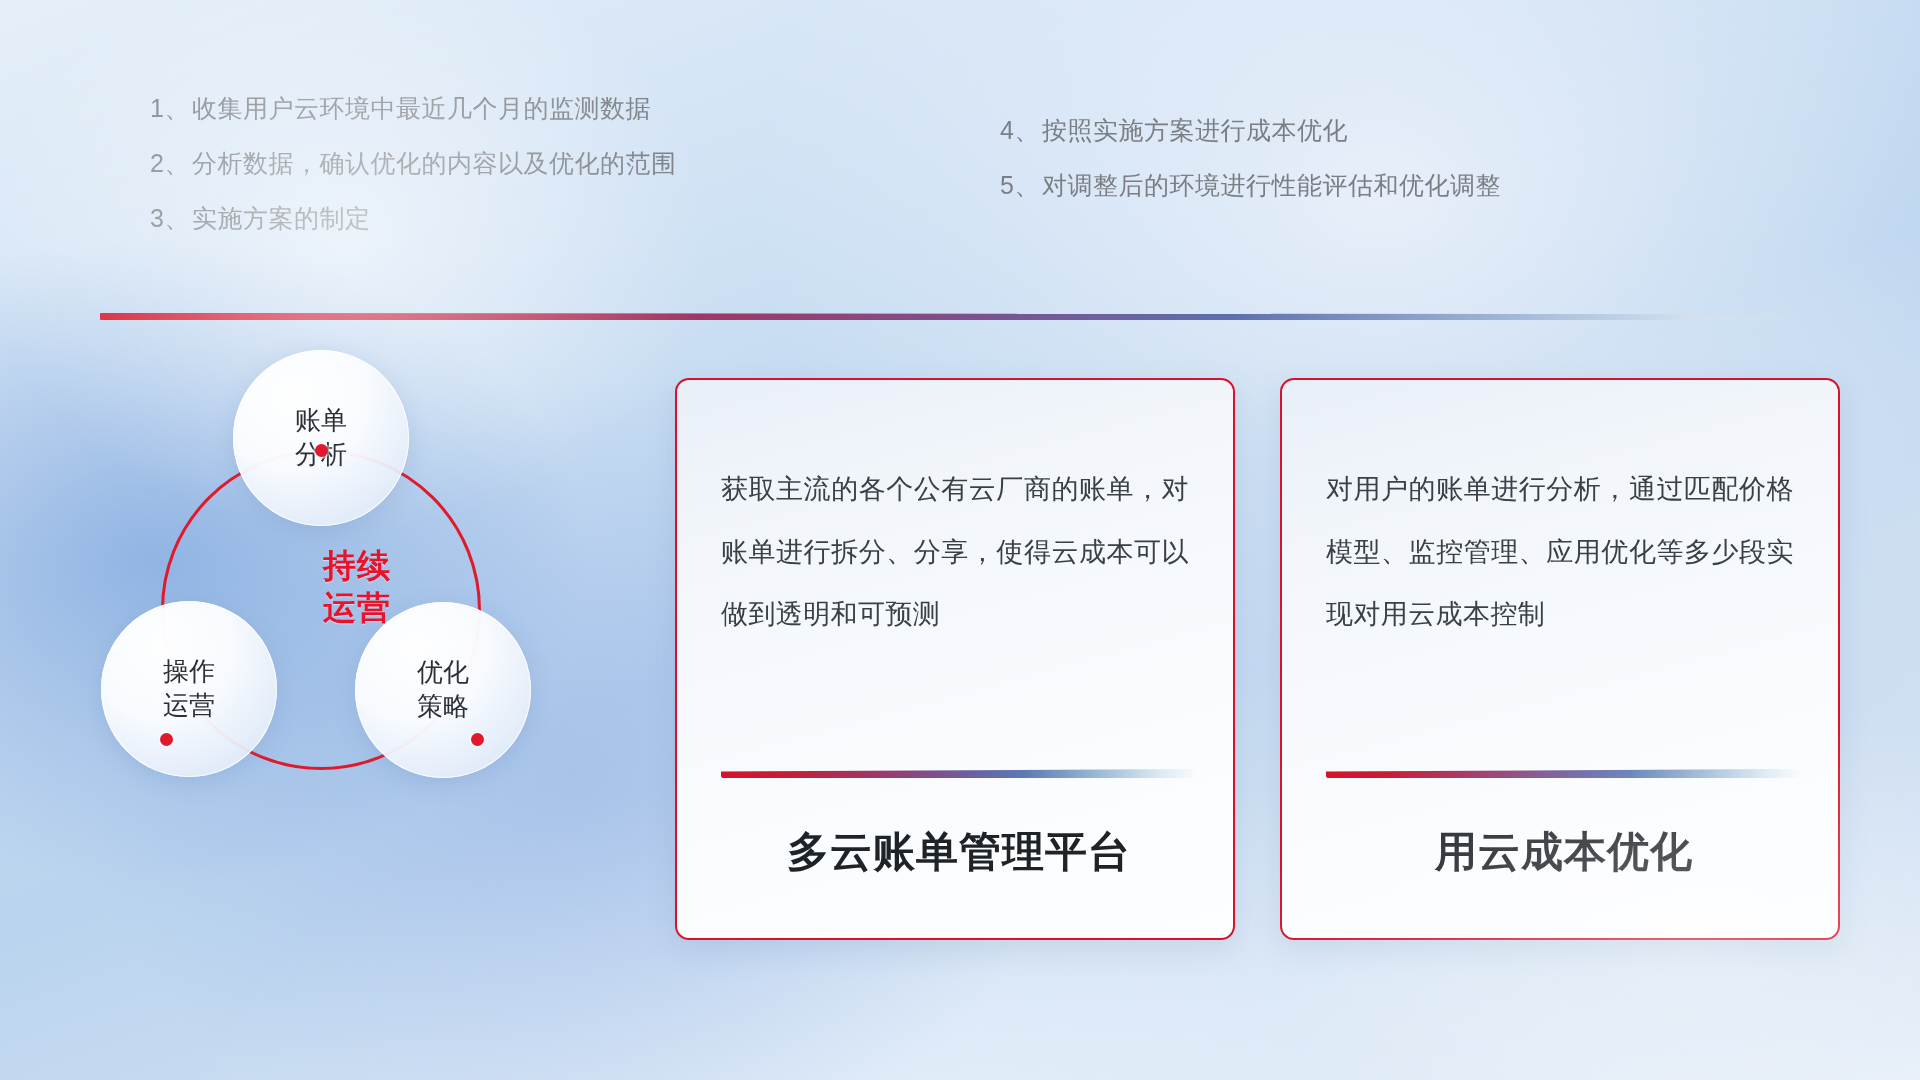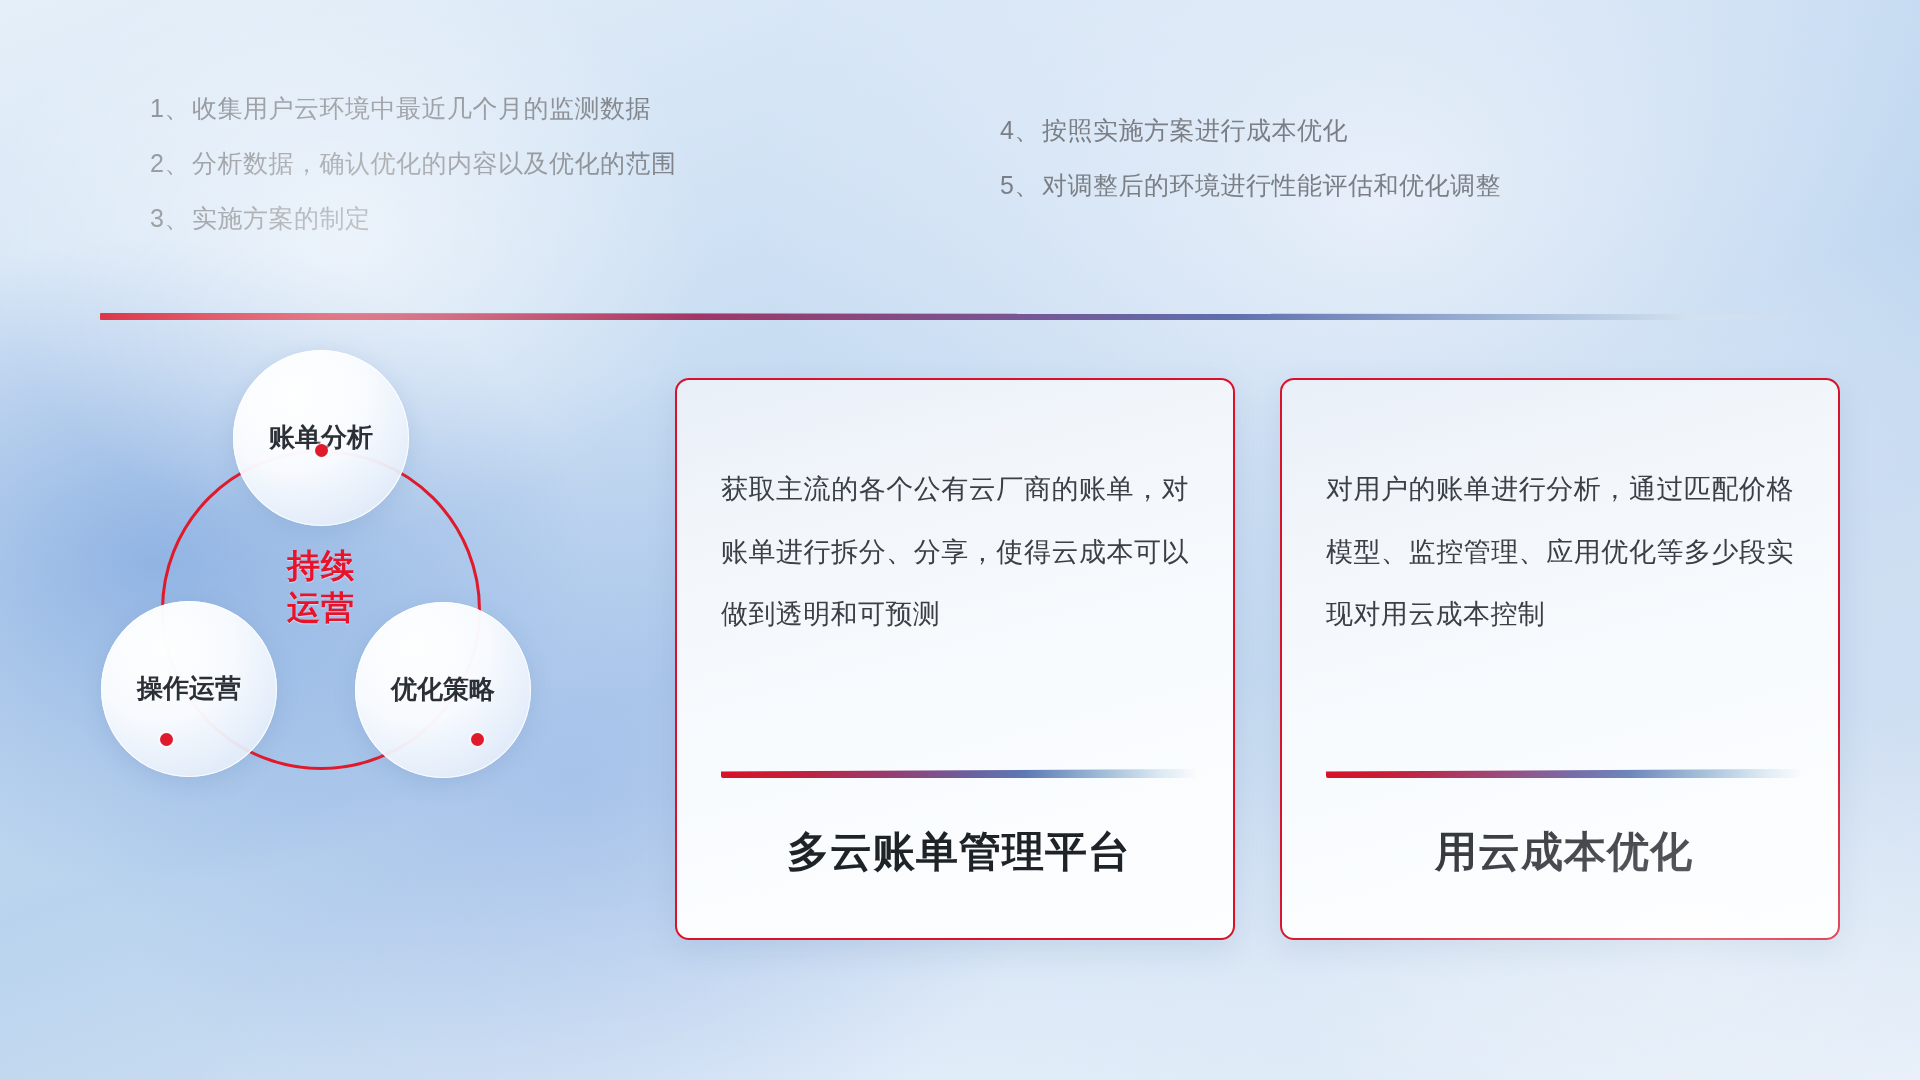--- a/index.html
+++ b/index.html
@@ -72,25 +72,25 @@
   
   #venn { position: absolute; left: 100px; top: 350px; width: 520px; height: 560px; }
 
   .lobe {
     position: absolute;
     border-radius: 50%;
     background:
       radial-gradient(circle at 34% 26%, rgba(255,255,255,0.99) 0%, rgba(250,252,255,0.97) 42%, rgba(229,238,250,0.93) 78%, rgba(216,229,246,0.9) 100%);
     box-shadow: 0 6px 22px rgba(90,120,170,0.18), inset 0 0 0 1px rgba(255,255,255,0.85);
     display: flex;
-    flex-direction: row;
+    flex-direction: column;
     align-items: center;
     justify-content: center;
     color: #2b2f36;
-    font-weight: 700;
+    font-weight: 400;
     font-size: 26px;
     line-height: 1.3;
     text-align: center;
     z-index: 3;
   }
   #lobe-top    { left: 133px; top: 0px;   width: 176px; height: 176px; }
   #lobe-left   { left: 1px;   top: 251px; width: 176px; height: 176px; }
   #lobe-right  { left: 255px; top: 252px; width: 176px; height: 176px; }
 
   .ring {
@@ -111,21 +111,21 @@
     box-shadow: 0 0 0 2px rgba(255,255,255,0.45);
   }
   #dot-top   { left: 215px; top: 94px; }
   #dot-left  { left: 60px;  top: 383px; }
   #dot-right { left: 371px; top: 383px; }
 
   #venn-center {
     position: absolute;
     left: 151px; top: 195px;
     width: 140px;
-    text-align: center;
+    text-align: right;
     color: #e8132b;
     font-weight: 800;
     font-size: 33px;
     line-height: 1.26;
     letter-spacing: 1px;
     z-index: 6;
     text-shadow: 0 1px 1px rgba(255,255,255,0.5);
   }
 
   

